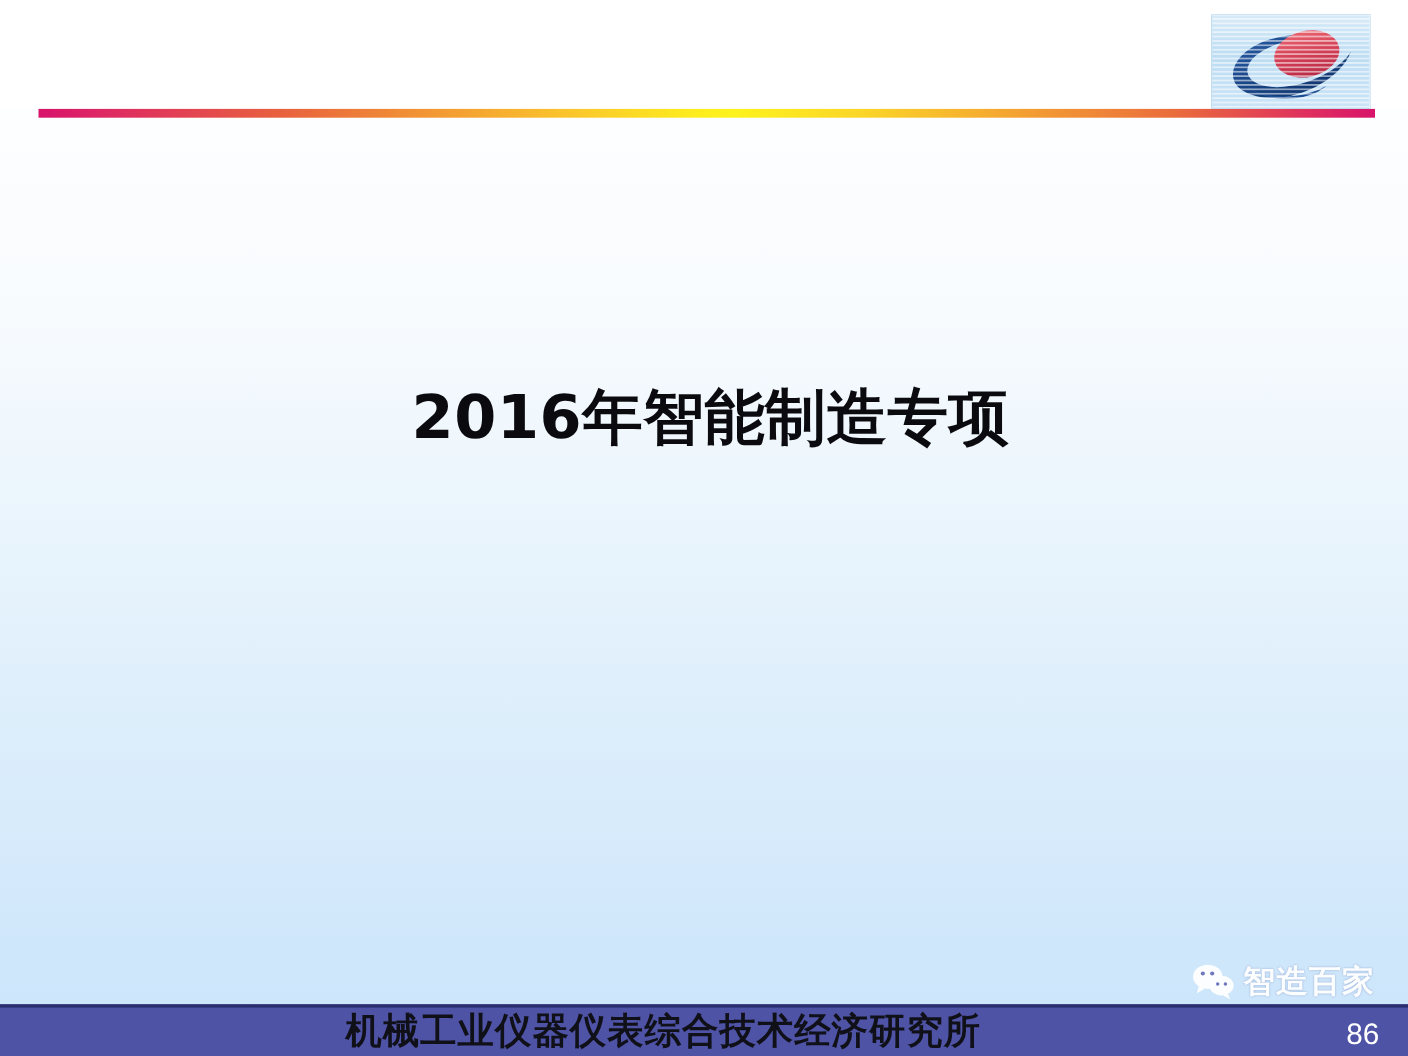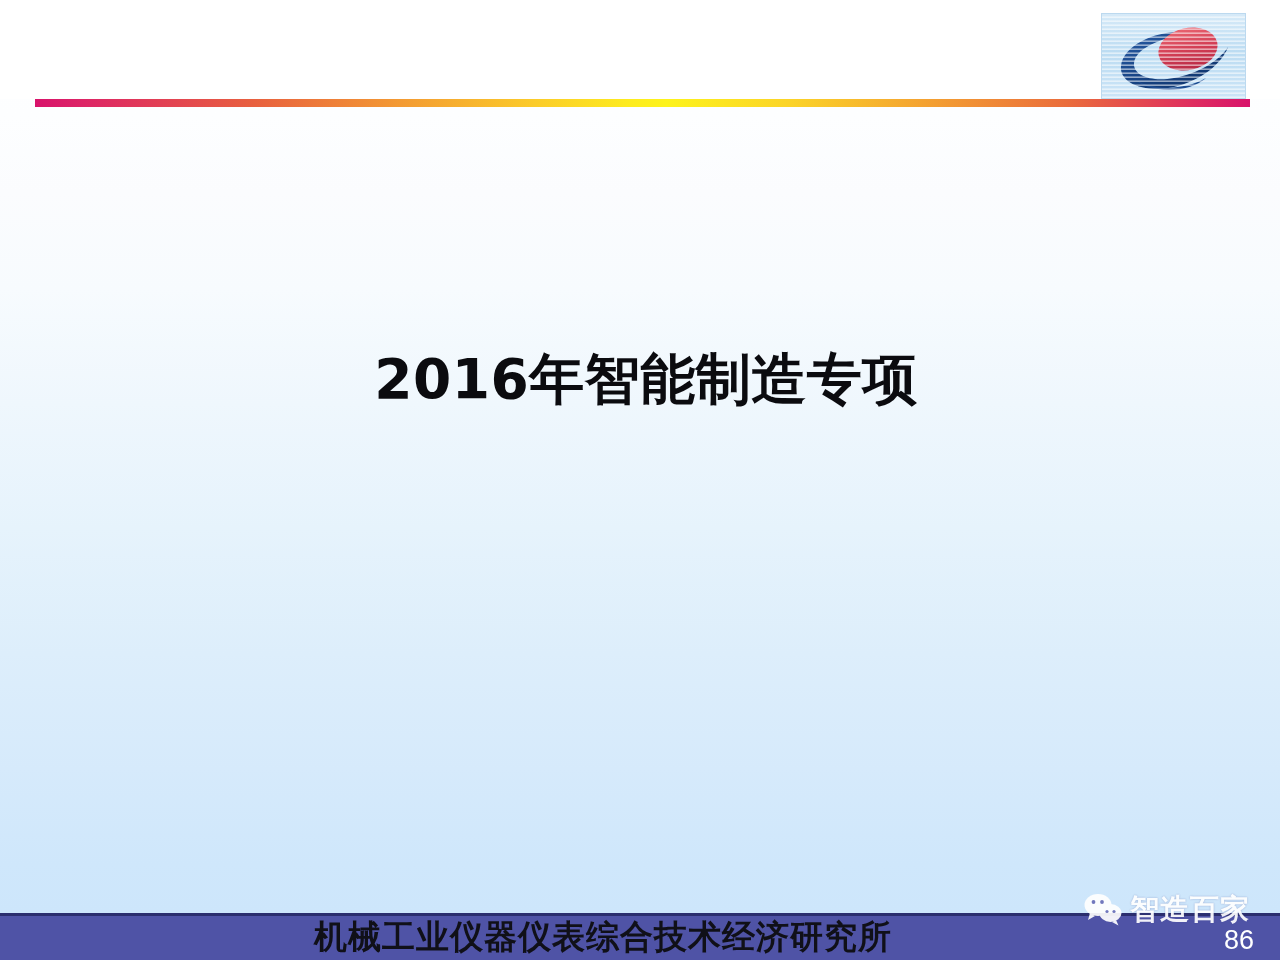--- a/index.html
+++ b/index.html
@@ -127,21 +127,21 @@
     font-size: 27px;
     color: #ffffff;
     font-family: "Liberation Sans", sans-serif;
     margin-top: 40px;
   }
 
   
   .watermark {
     position: absolute;
     right: 30px;
-    bottom: 34px;
+    bottom: 51px;
     display: flex;
     align-items: center;
     gap: 7px;
     opacity: 0.92;
   }
   .wechat-icon {
     width: 40px;
     height: 34px;
     display: block;
   }

